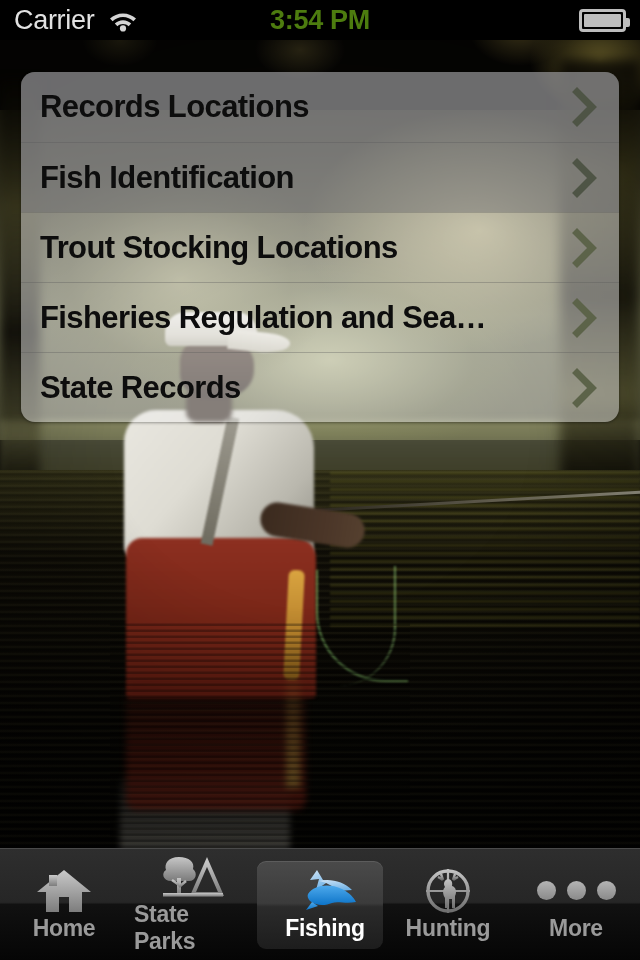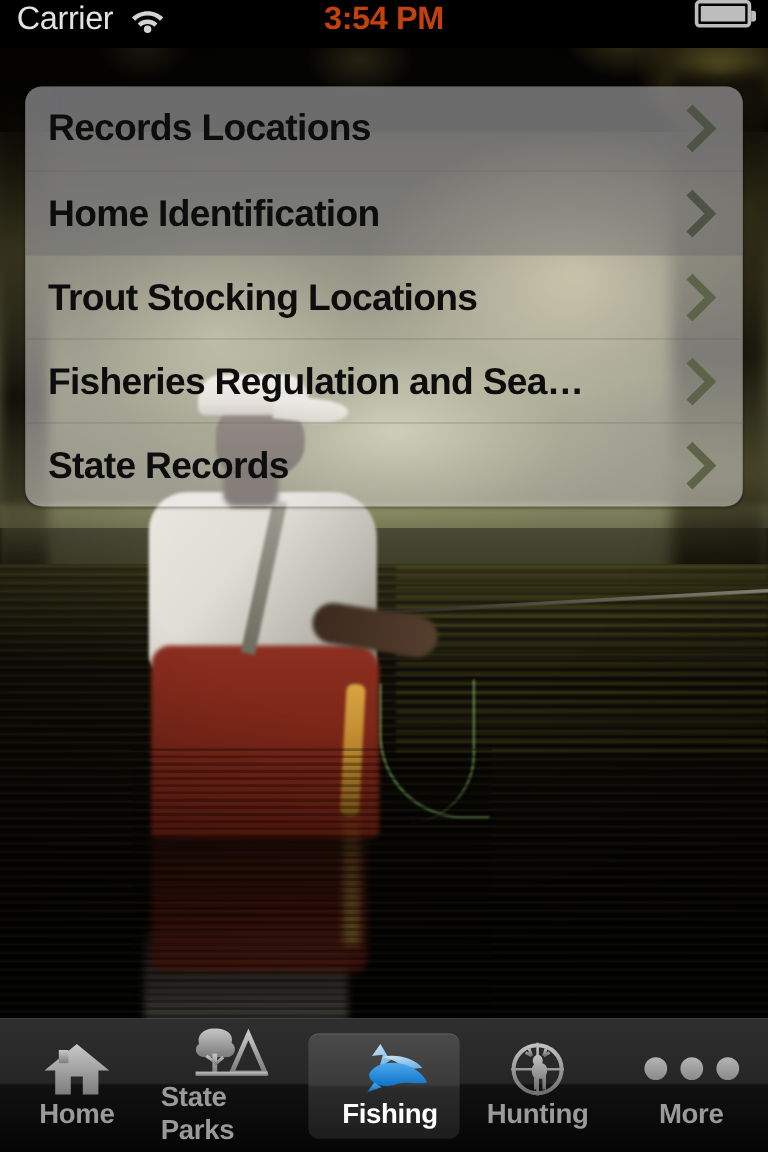--- a/index.html
+++ b/index.html
@@ -224,30 +224,30 @@
     backdrop-filter: blur(0px);
     background:
       radial-gradient(ellipse 520px 420px at 320px 420px, rgba(0,0,0,0) 40%, rgba(0,0,0,0.35) 100%);
     pointer-events: none;
   }
 
   
   .statusbar {
     position: absolute; left: 0; top: 0; width: 640px; height: 40px;
     background: #000;
-    display: flex; align-items: flex-start;
+    display: flex; align-items: center;
     z-index: 40;
   }
   .sb-left { display: flex; align-items: center; padding-left: 14px; gap: 12px; }
   .sb-carrier {
     color: #e2e2e2; font-size: 27px; font-weight: 500; letter-spacing: -0.3px;
   }
   .sb-center {
     position: absolute; left: 0; right: 0; text-align: center;
-    color: #c2410c; font-size: 27px; font-weight: 700; letter-spacing: -0.3px;
+    color: #4d7c0f; font-size: 27px; font-weight: 700; letter-spacing: -0.3px;
   }
   .sb-right { position: absolute; right: 14px; display: flex; align-items: center; }
   .wifi { width: 34px; height: 24px; display: block; }
   .battery {
     width: 47px; height: 23px; border: 3px solid #bdbdbd; border-radius: 4px;
     position: relative; box-sizing: border-box;
   }
   .battery::after {
     content: ""; position: absolute; right: -7px; top: 6px;
     width: 4px; height: 9px; background: #bdbdbd; border-radius: 0 2px 2px 0;
@@ -395,21 +395,21 @@
     <div class="menu-row highlight">
       <span class="menu-label">Records Locations</span>
       <span class="chevron">
         <svg width="26" height="40" viewBox="0 0 26 40">
             <path d="M5 5 L20 20 L5 35" fill="none" stroke="#4e5445" stroke-width="7" stroke-linecap="square"></path>
           </svg>
       </span>
     </div>
 
     <div class="menu-row highlight">
-      <span class="menu-label">Home Identification</span>
+      <span class="menu-label">Fish Identification</span>
       <span class="chevron">
         <svg width="26" height="40" viewBox="0 0 26 40">
             <path d="M5 5 L20 20 L5 35" fill="none" stroke="#4e5445" stroke-width="7" stroke-linecap="square"></path>
           </svg>
       </span>
     </div>
 
     <div class="menu-row">
       <span class="menu-label">Trout Stocking Locations</span>
       <span class="chevron">

